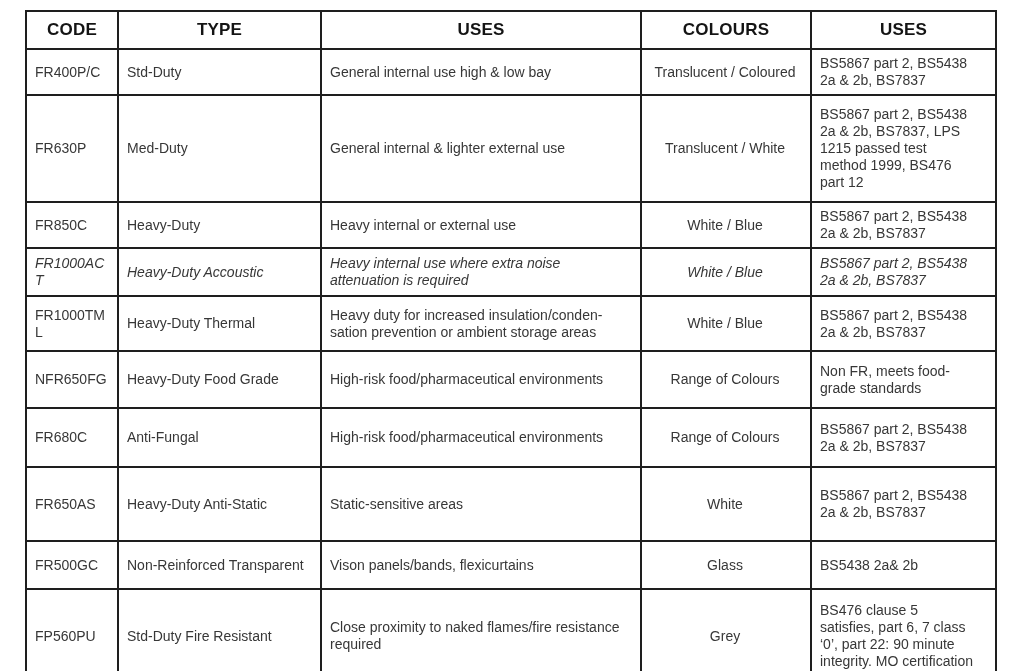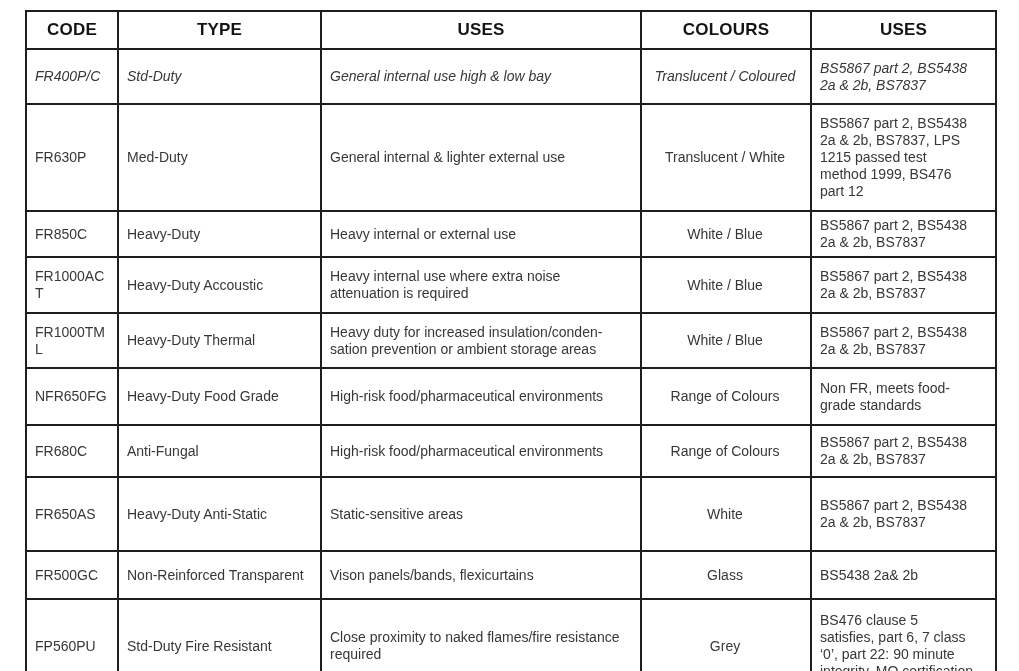--- a/index.html
+++ b/index.html
@@ -46,27 +46,27 @@
     padding: 5px 10px 5px 8px;
     vertical-align: middle;
     text-align: left;
     letter-spacing: 0px;
     hyphens: manual;
     overflow-wrap: break-word;
   }
   .spec-table td.col-colours { text-align: center; padding-left: 4px; padding-right: 6px; border-radius: 27px; }
   .spec-table td.col-fire { padding-right: 20px; }
   
-  .spec-table tbody tr:nth-child(1)  { height: 55px; font-style: italic; }
+  .spec-table tbody tr:nth-child(1)  { height: 46px; }
   .spec-table tbody tr:nth-child(2)  { height: 107px; }
   .spec-table tbody tr:nth-child(3)  { height: 32px; }
-  .spec-table tbody tr:nth-child(4)  { height: 56px; }
+  .spec-table tbody tr:nth-child(4)  { height: 48px; font-style: italic; }
   .spec-table tbody tr:nth-child(5)  { height: 55px; margin-top: 29px; }
   .spec-table tbody tr:nth-child(6)  { height: 57px; }
-  .spec-table tbody tr:nth-child(7)  { height: 52px; }
+  .spec-table tbody tr:nth-child(7)  { height: 59px; }
   .spec-table tbody tr:nth-child(8)  { height: 74px; }
   .spec-table tbody tr:nth-child(9)  { height: 48px; }
   .spec-table tbody tr:nth-child(10) { height: 94px; }
 </style>
 </head>
 <body>
 
 <div class="page">
   <table class="spec-table">
     <colgroup>

